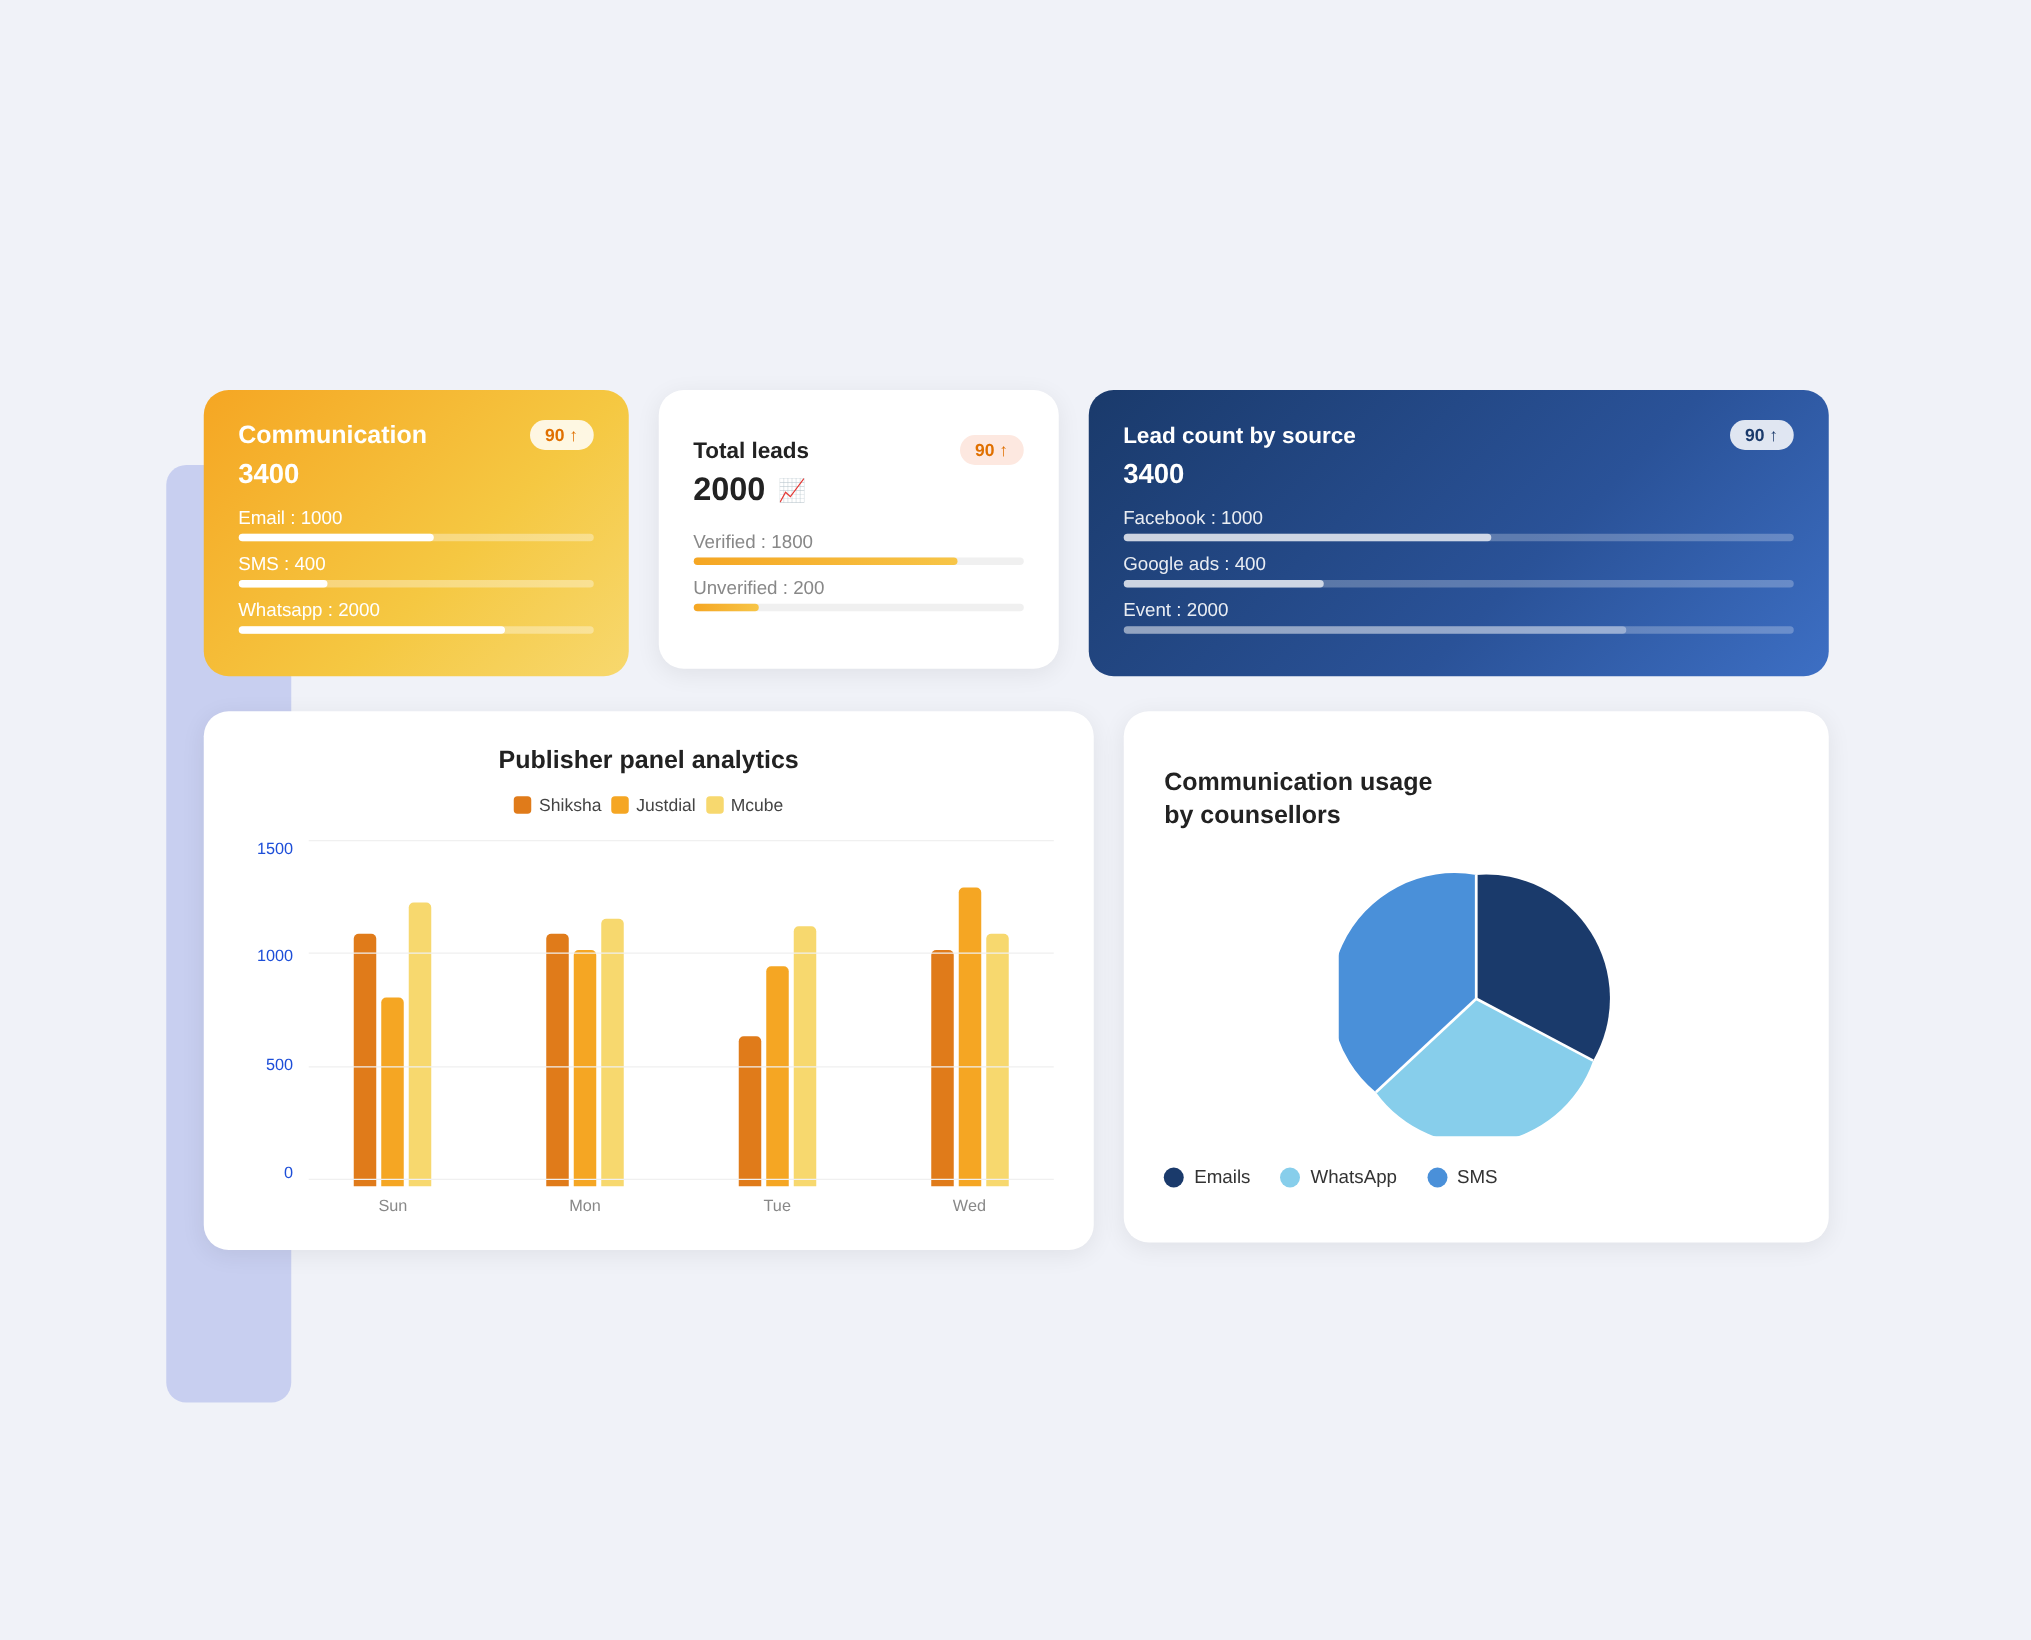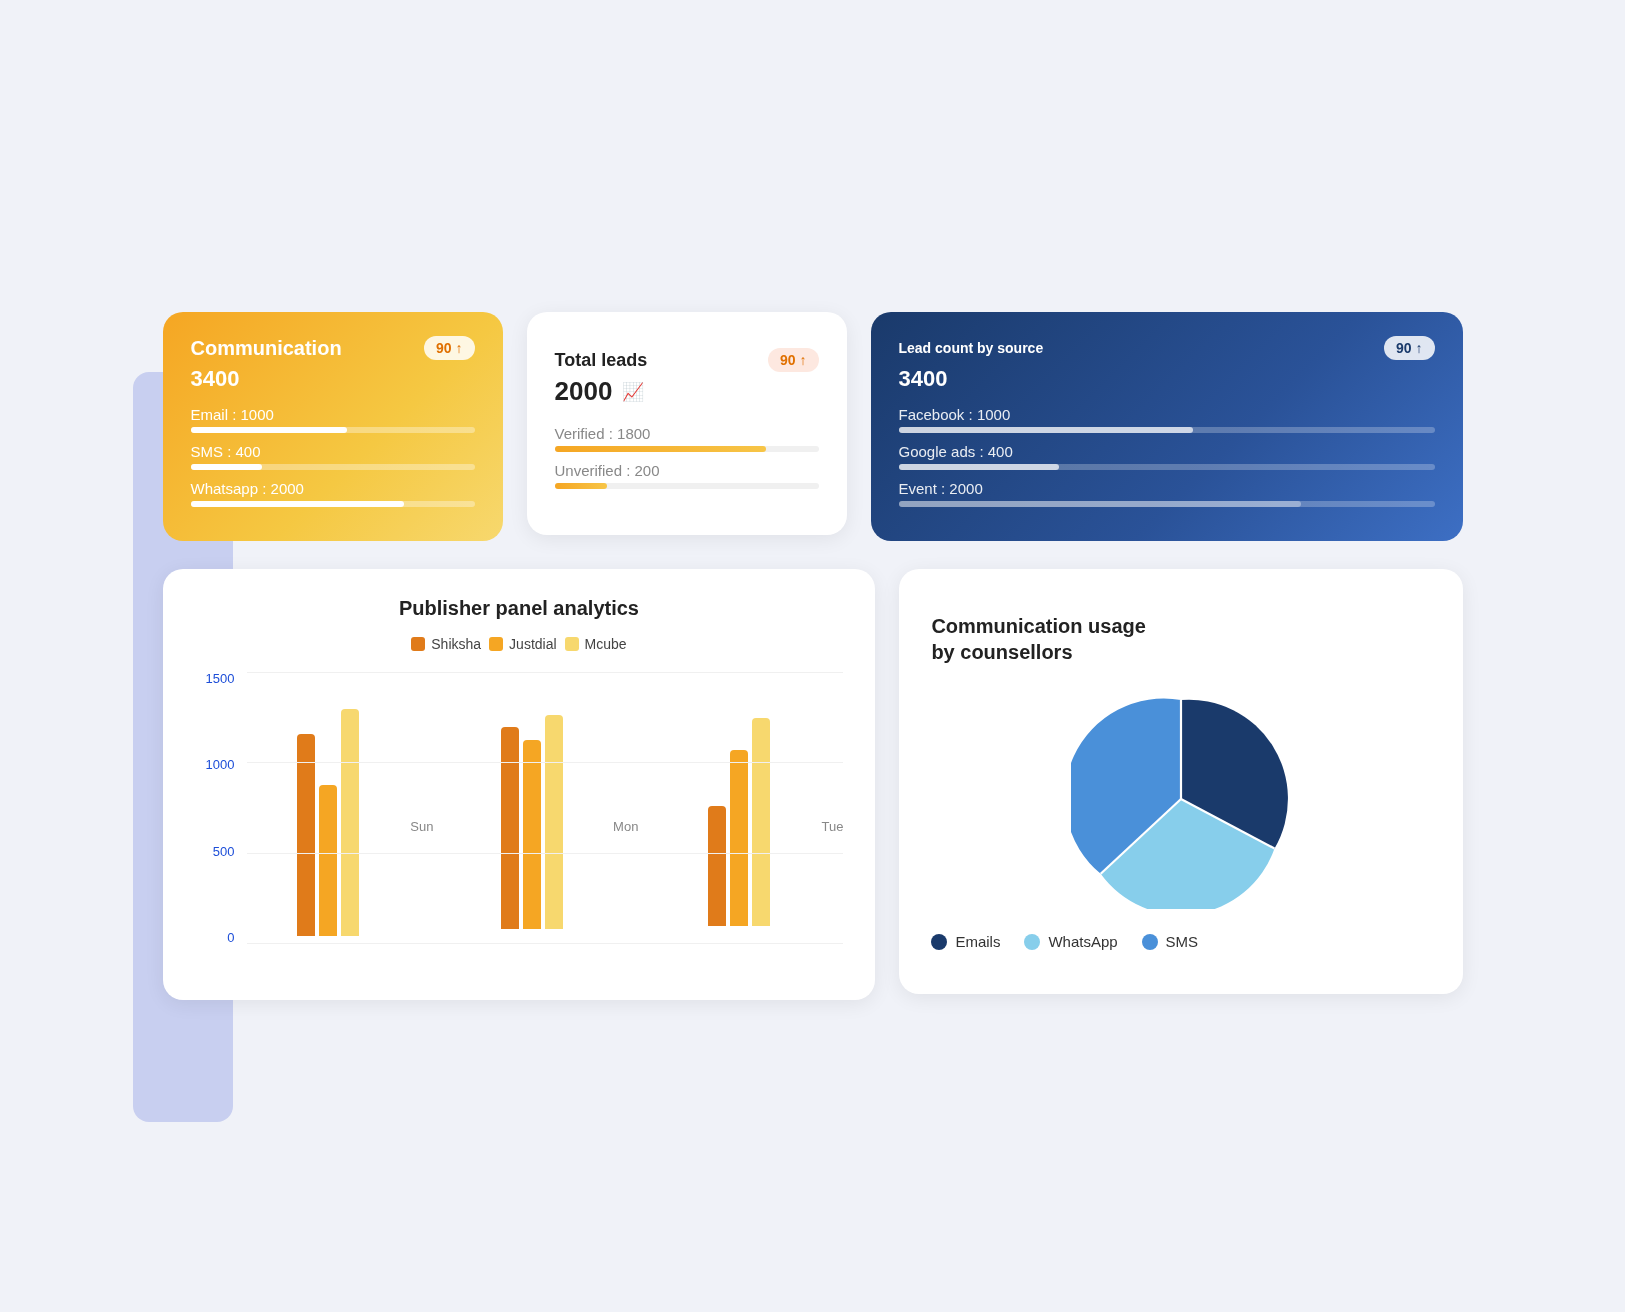--- a/index.html
+++ b/index.html
@@ -162,21 +162,21 @@
     .card-source {
       background: linear-gradient(135deg, #1a3a6b 0%, #2a5298 60%, #3d6fc4 100%);
       border-radius: 20px;
       padding: 24px 28px;
       flex: 1;
       min-height: 220px;
       color: white;
     }
     .card-source .card-title {
       color: white;
-      font-size: 14px;
+      font-size: 18px;
       text-align: center;
     }
     .source-badge {
       background: rgba(255,255,255,0.85);
       border-radius: 20px;
       padding: 4px 12px;
       font-size: 14px;
       font-weight: 600;
       color: #1a3a6b;
       display: flex;
@@ -258,20 +258,21 @@
     }
     .bars-container {
       display: flex;
       align-items: flex-end;
       flex: 1;
       gap: 18px;
       height: 100%;
     }
     .day-group {
       display: flex;
+      flex-direction: column;
       align-items: center;
       flex: 1;
       height: 100%;
     }
     .bars-group {
       display: flex;
       align-items: flex-end;
       gap: 4px;
       flex: 1;
       width: 100%;
@@ -500,20 +501,28 @@
                   <div class="day-label">Mon</div>
                 </div>
                 <div class="day-group">
                   <div class="bars-group">
                     <div class="bar" style="height: 120px; background: rgb(224, 123, 26);"></div>
                     <div class="bar" style="height: 176px; background: rgb(245, 166, 35);"></div>
                     <div class="bar" style="height: 208px; background: rgb(247, 216, 110);"></div>
                   </div>
                   <div class="day-label">Tue</div>
                 </div>
+                <div class="day-group">
+                  <div class="bars-group">
+                    <div class="bar" style="height: 189px; background: rgb(224, 123, 26);"></div>
+                    <div class="bar" style="height: 239px; background: rgb(245, 166, 35);"></div>
+                    <div class="bar" style="height: 202px; background: rgb(247, 216, 110);"></div>
+                  </div>
+                  <div class="day-label">Wed</div>
+                </div>
               </div>
           </div>
         </div>
       </div>
 
       <div class="card-pie">
         <div class="pie-title">Communication usage<br>by counsellors</div>
         <div class="pie-wrapper">
           <svg class="pie-svg" viewBox="0 0 200 200">
 

